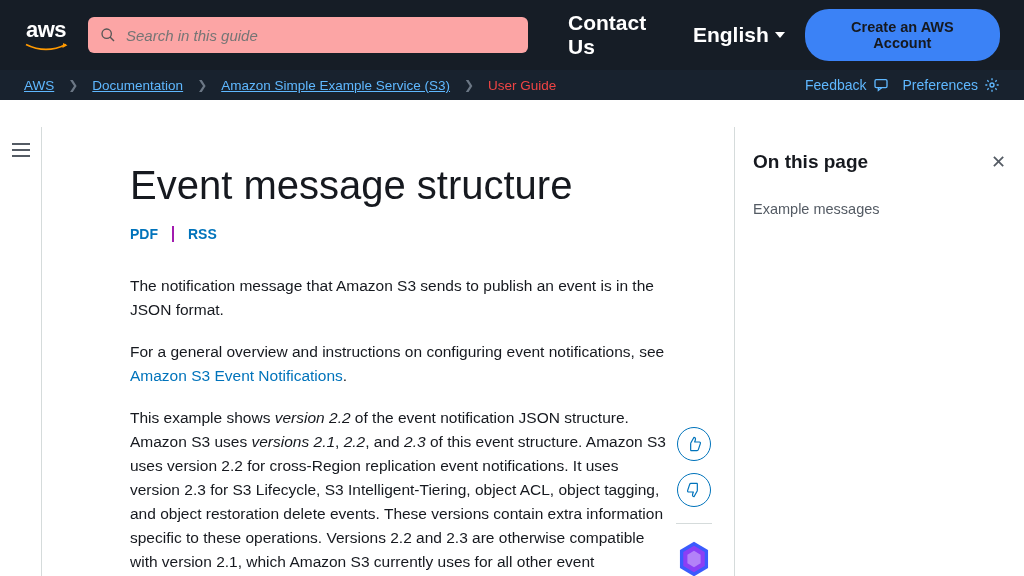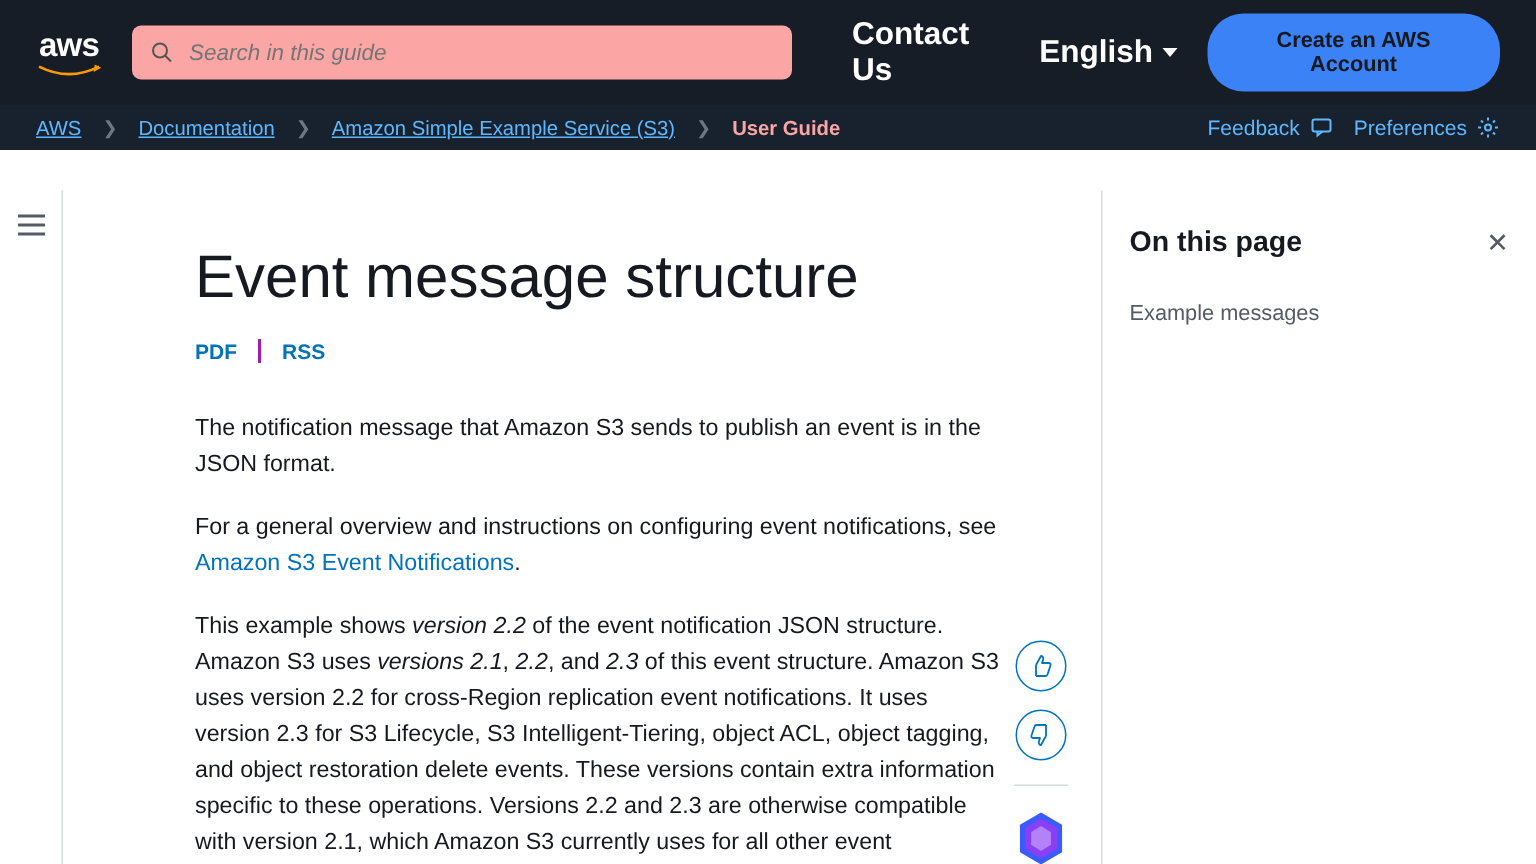--- a/index.html
+++ b/index.html
@@ -8,21 +8,21 @@
 .logo { display:flex; flex-direction:column; align-items:center; }
 .logo-text { color:#fff; font-weight:700; font-size:22px; letter-spacing:-0.5px; }
 .logo-swoosh { width:44px; height:10px; }
 .search-wrap { flex:0 0 440px; background:#fca5a5; border-radius:6px; height:36px; display:flex; align-items:center; padding:0 12px; gap:10px; }
 .search-wrap input { border:none; outline:none; flex:1; font-size:15px; font-style:italic; color:#555; background:transparent; }
 .spacer { flex:1; }
 .top-link { color:#fff; font-size:21px; font-weight:600; cursor:pointer; display:flex; align-items:center; gap:6px; }
 .create-btn { background:#3b82f6; color:#16191f; font-weight:700; font-size:14.5px; padding:10px 20px; border-radius:24px; border:none; cursor:pointer; }
 .breadcrumb-bar { background:#18222e; height:30px; display:flex; align-items:center; padding:0 24px; gap:14px; font-size:13.5px; }
 .bc { color:#5fb8ff; text-decoration:underline; cursor:pointer; }
-.bc-last { color:#fca5a5; font-weight:700; }
+.bc-last { color:#ef4444; font-weight:400; }
 .bc-sep { color:#6b7785; font-size:12px; }
 .bc-spacer { flex:1; }
 .bc-action { color:#5fb8ff; font-size:14px; display:flex; align-items:center; gap:6px; cursor:pointer; }
 .feedback-icon, .gear-icon { width:16px; height:16px; }
 .main-row { display:flex; height:520px;margin-top:27px; }
 .left-rail { width:42px; border-right:1px solid #d5dbdb; display:flex; align-items:flex-start; justify-content:center; padding-top:16px; }
 .burger { width:18px; height:14px; display:flex; flex-direction:column; justify-content:space-between; cursor:pointer; }
 .burger span { height:2px; background:#545b64; }
 .content { flex:1; padding:36px 60px 0 88px; overflow:hidden; position:relative; }
 h1 { font-size:40px; font-weight:400; color:#16191f; margin-bottom:18px; }

